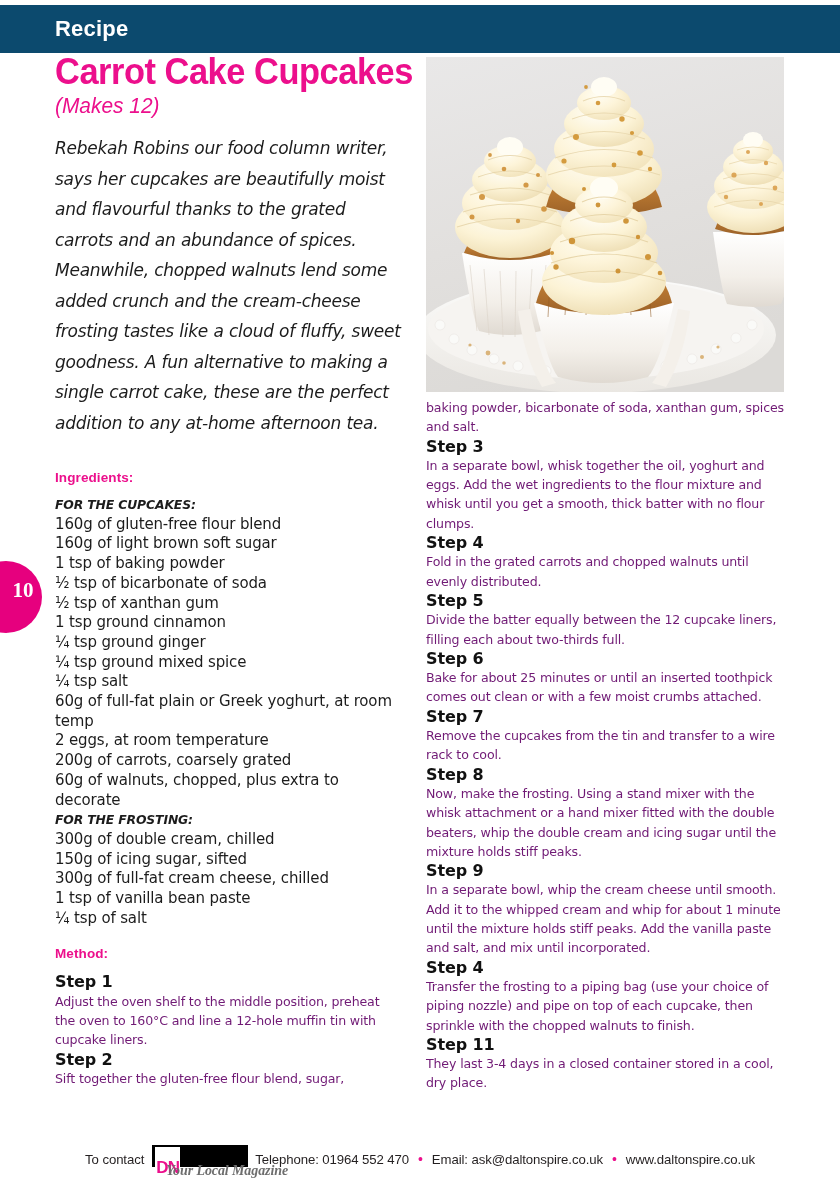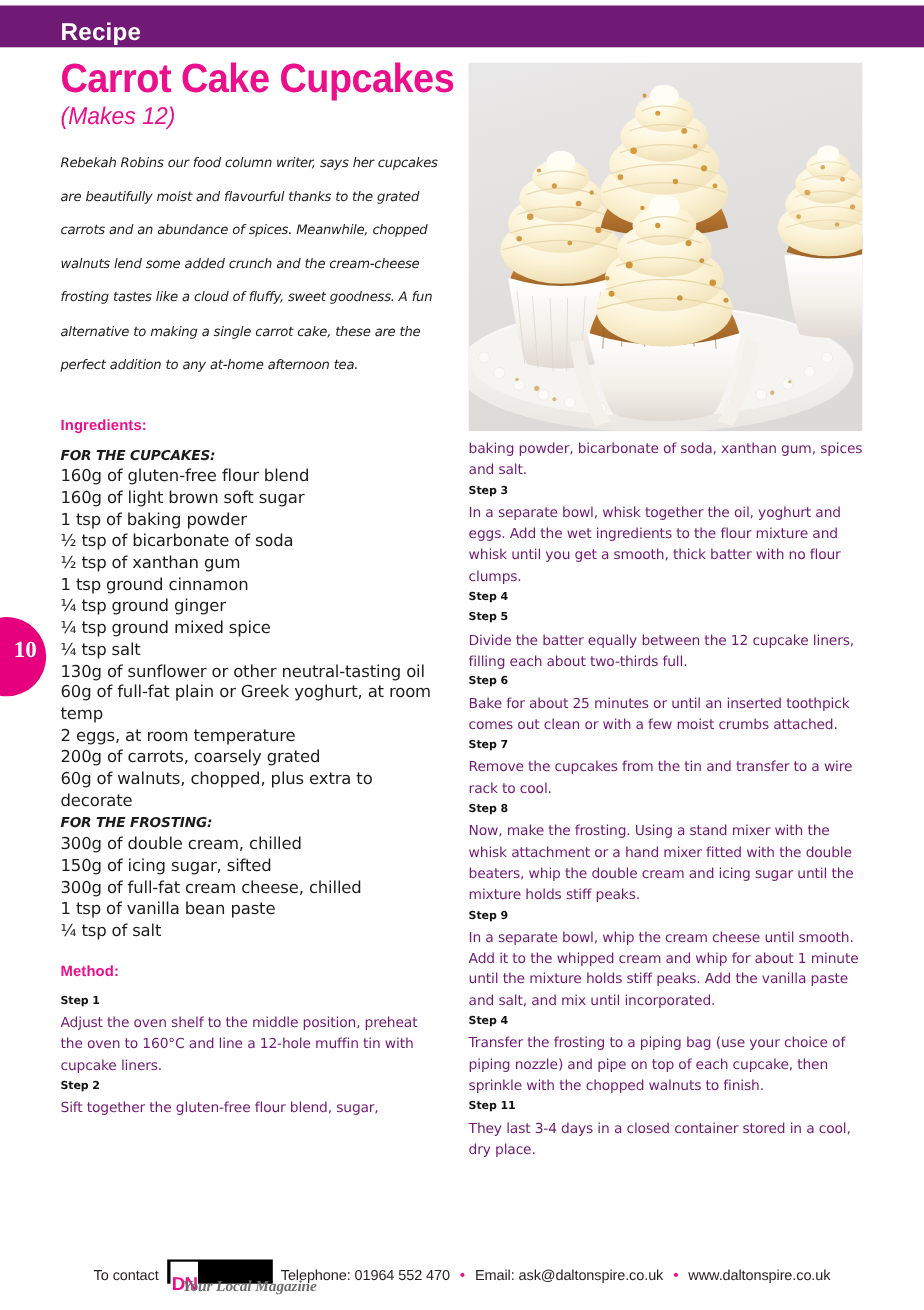--- a/index.html
+++ b/index.html
@@ -28,22 +28,22 @@
   
   .top-white {
     position: absolute;
     left: 0; top: 0;
     width: 840px; height: 5px;
     background: #ffffff;
   }
   .header-band {
     position: absolute;
     left: 0; top: 5px;
-    width: 840px; height: 38px;
-    background: #701a75;
+    width: 840px; height: 48px;
+    background: #0c4a6e;
   }
   .header-title {
     position: absolute;
     left: 55px; top: 11px;
     font-size: 22px;
     font-weight: bold;
     color: #ffffff;
     letter-spacing: 0.2px;
     font-family: "Liberation Sans", sans-serif;
   }
@@ -108,21 +108,21 @@
     margin: 1px 0 0 0;
     transform: scaleX(0.95);
     transform-origin: left center;
   }
 
   
   .intro {
     margin: 14px 0 0 0;
     font-family: "DejaVu Sans", sans-serif;
     font-style: italic;
-    font-size: 12px;
+    font-size: 17px;
     line-height: 30.5px;
     color: #1c1c1c;
     letter-spacing: -0.25px;
     word-spacing: 0.2px;
   }
 
   
   .sec-head {
     font-family: "Liberation Sans", sans-serif;
     font-weight: bold;
@@ -146,21 +146,21 @@
     font-weight: bold;
     font-style: italic;
     font-size: 12.4px;
   }
 
   
   .steps { margin: 0; padding: 0; list-style: none; }
   .step-label {
     font-family: "DejaVu Sans", sans-serif;
     font-weight: bold;
-    font-size: 10px;
+    font-size: 16px;
     line-height: 19.3px;
     color: #111111;
     letter-spacing: -0.1px;
   }
   .step-body {
     font-family: "DejaVu Sans", sans-serif;
     font-size: 12.6px;
     line-height: 19.3px;
     color: #701a75;
     letter-spacing: -0.15px;
@@ -480,21 +480,20 @@
         <li class="sub">FOR THE CUPCAKES:</li>
         <li class="">160g of gluten-free flour blend</li>
         <li class="">160g of light brown soft sugar</li>
         <li class="">1 tsp of baking powder</li>
         <li class="">½ tsp of bicarbonate of soda</li>
         <li class="">½ tsp of xanthan gum</li>
         <li class="">1 tsp ground cinnamon</li>
         <li class="">¼ tsp ground ginger</li>
         <li class="">¼ tsp ground mixed spice</li>
         <li class="">¼ tsp salt</li>
-        <li class="">130g of sunflower or other neutral-tasting oil</li>
         <li class="">60g of full-fat plain or Greek yoghurt, at room temp</li>
         <li class="">2 eggs, at room temperature</li>
         <li class="">200g of carrots, coarsely grated</li>
         <li class="">60g of walnuts, chopped, plus extra to decorate</li>
         <li class="sub">FOR THE FROSTING:</li>
         <li class="">300g of double cream, chilled</li>
         <li class="">150g of icing sugar, sifted</li>
         <li class="">300g of full-fat cream cheese, chilled</li>
         <li class="">1 tsp of vanilla bean paste</li>
         <li class="">¼ tsp of salt</li>
@@ -508,20 +507,21 @@
         <div class="step-body">Sift together the gluten-free flour blend, sugar,</div>
       </div>
   </div>
 
   <div class="col-right">
     <div class="step-body cont">baking powder, bicarbonate of soda, xanthan gum, spices and salt.</div>
     <div class="steps" id="steps-right">
         <div class="step-label">Step 3</div>
         <div class="step-body">In a separate bowl, whisk together the oil, yoghurt and eggs. Add the wet ingredients to the flour mixture and whisk until you get a smooth, thick batter with no flour clumps.</div>
         <div class="step-label">Step 4</div>
+        <div class="step-body">Fold in the grated carrots and chopped walnuts until evenly distributed.</div>
         <div class="step-label">Step 5</div>
         <div class="step-body">Divide the batter equally between the 12 cupcake liners, filling each about two-thirds full.</div>
         <div class="step-label">Step 6</div>
         <div class="step-body">Bake for about 25 minutes or until an inserted toothpick comes out clean or with a few moist crumbs attached.</div>
         <div class="step-label">Step 7</div>
         <div class="step-body">Remove the cupcakes from the tin and transfer to a wire rack to cool.</div>
         <div class="step-label">Step 8</div>
         <div class="step-body">Now, make the frosting. Using a stand mixer with the whisk attachment or a hand mixer fitted with the double beaters, whip the double cream and icing sugar until the mixture holds stiff peaks.</div>
         <div class="step-label">Step 9</div>
         <div class="step-body">In a separate bowl, whip the cream cheese until smooth. Add it to the whipped cream and whip for about 1 minute until the mixture holds stiff peaks. Add the vanilla paste and salt, and mix until incorporated.</div>

